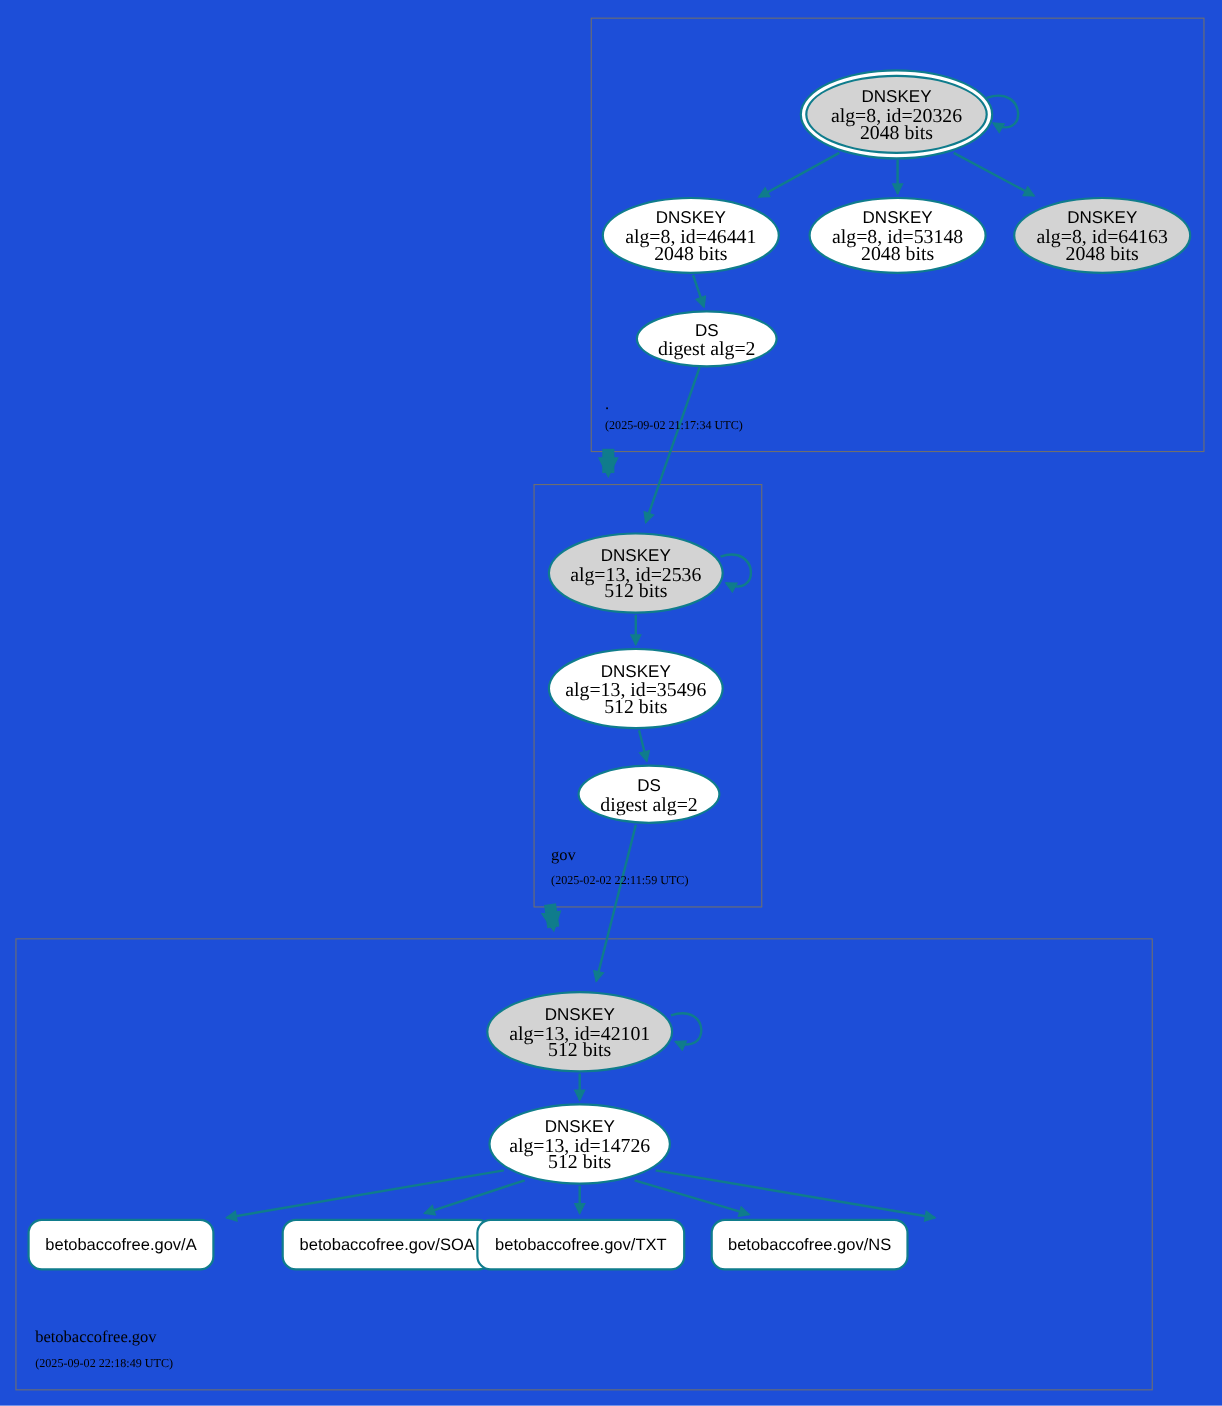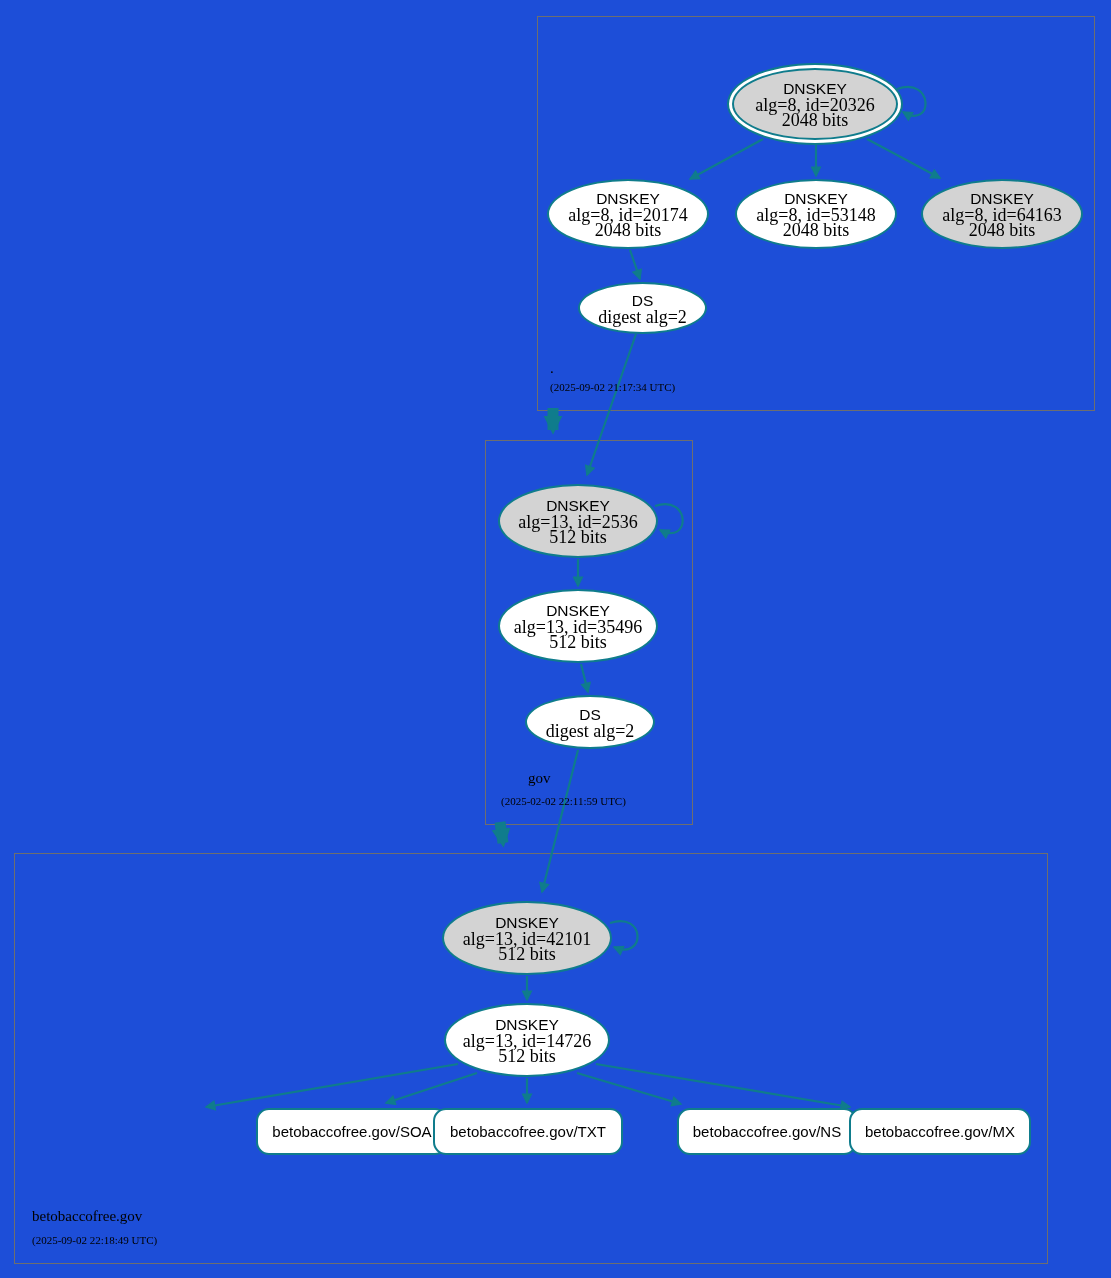--- a/index.html
+++ b/index.html
@@ -71,21 +71,21 @@
   <div class="node-outer" style="left:727px;top:63px;width:176px;height:82px;">
     <div class="node-inner">
       <span class="nt">DNSKEY</span>
       <span class="nd">alg=8, id=20326</span>
       <span class="nd">2048 bits</span>
     </div>
   </div>
 
   <div class="node" style="left:547px;top:179px;width:162px;height:70px;">
     <span class="nt">DNSKEY</span>
-    <span class="nd">alg=8, id=20174</span>
+    <span class="nd">alg=8, id=46441</span>
     <span class="nd">2048 bits</span>
   </div>
 
   <div class="node" style="left:735px;top:179px;width:162px;height:70px;">
     <span class="nt">DNSKEY</span>
     <span class="nd">alg=8, id=53148</span>
     <span class="nd">2048 bits</span>
   </div>
 
   <div class="node gray" style="left:921px;top:179px;width:162px;height:70px;">
@@ -112,36 +112,36 @@
     <span class="nt">DNSKEY</span>
     <span class="nd">alg=13, id=35496</span>
     <span class="nd">512 bits</span>
   </div>
 
   <div class="node" style="left:525px;top:695px;width:130px;height:54px;">
     <span class="nt">DS</span>
     <span class="nd">digest alg=2</span>
   </div>
 
-  <div class="zone-label" style="left:501px;top:770px;margin-left:27px;">gov</div>
+  <div class="zone-label" style="left:501px;top:770px;">gov</div>
   <div class="zone-ts" style="left:501px;top:795px;">(2025-02-02 22:11:59 UTC)</div>
 
   <div class="node gray" style="left:442px;top:901px;width:170px;height:74px;">
     <span class="nt">DNSKEY</span>
     <span class="nd">alg=13, id=42101</span>
     <span class="nd">512 bits</span>
   </div>
 
   <div class="node" style="left:444px;top:1003px;width:166px;height:74px;">
     <span class="nt">DNSKEY</span>
     <span class="nd">alg=13, id=14726</span>
     <span class="nd">512 bits</span>
   </div>
 
+  <div class="rrset" style="left:25px;top:1108px;width:170px;height:47px;">betobaccofree.gov/A</div>
   <div class="rrset" style="left:219px;top:1108px;width:192px;height:47px;margin-left:37px;">betobaccofree.gov/SOA</div>
   <div class="rrset" style="left:433px;top:1108px;width:190px;height:47px;">betobaccofree.gov/TXT</div>
-  <div class="rrset" style="left:646px;top:1108px;width:180px;height:47px;margin-left:31px;">betobaccofree.gov/NS</div>
-  <div class="rrset" style="left:849px;top:1108px;width:182px;height:47px;">betobaccofree.gov/MX</div>
+  <div class="rrset" style="left:646px;top:1108px;width:180px;height:47px;">betobaccofree.gov/NS</div>
 
   <div class="zone-label" style="left:32px;top:1208px;">betobaccofree.gov</div>
   <div class="zone-ts" style="left:32px;top:1234px;">(2025-09-02 22:18:49 UTC)</div>
 
 </div>
 
 </body></html>

